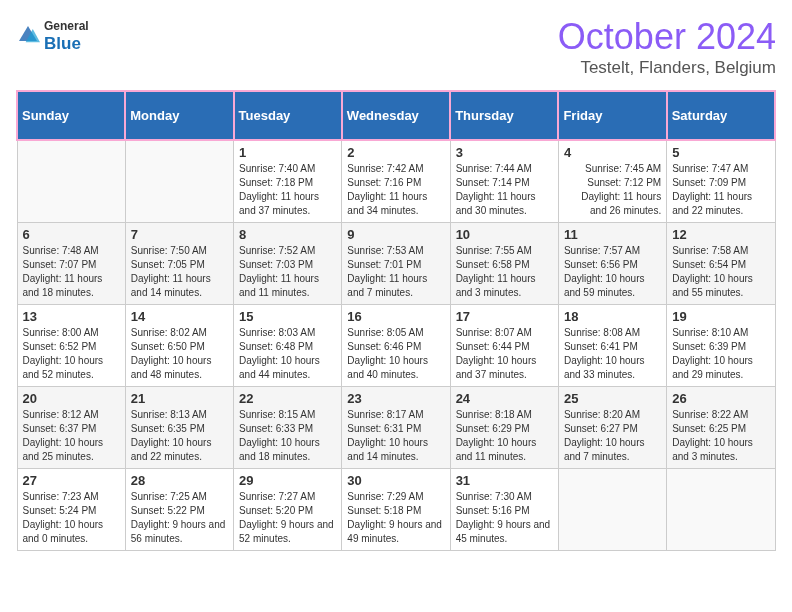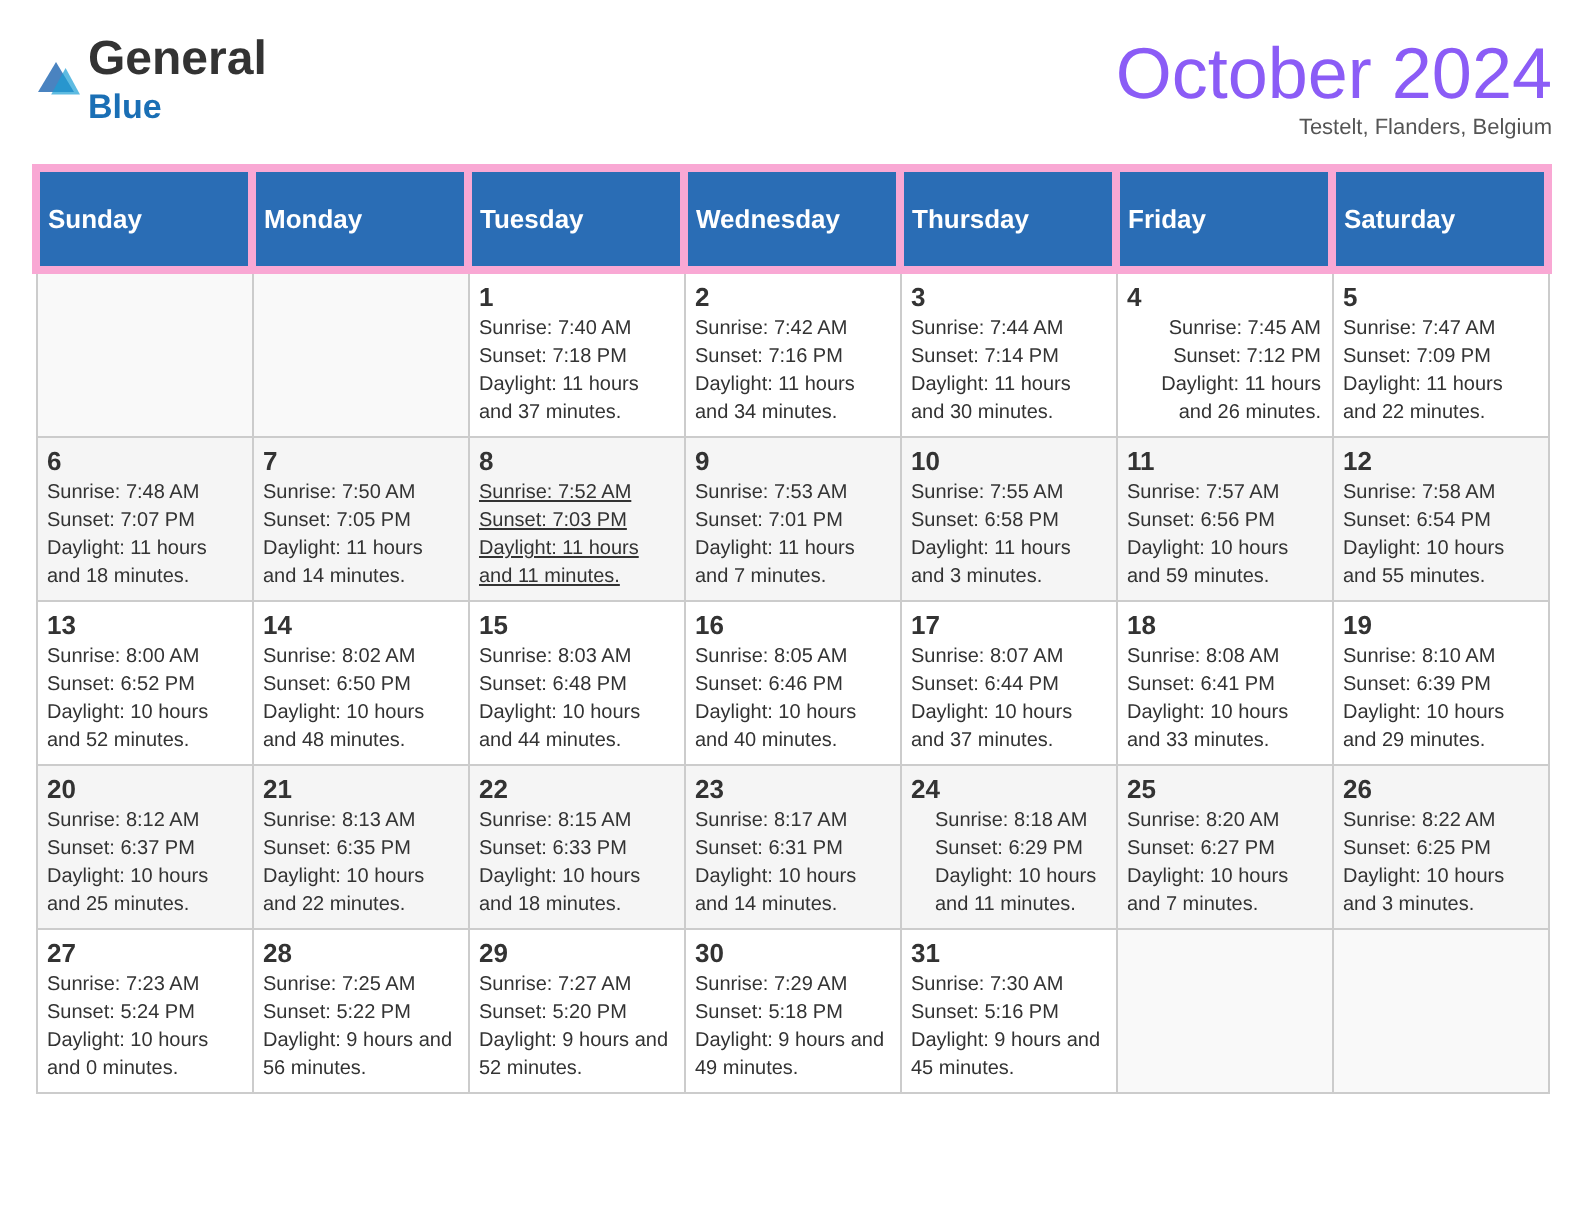--- a/index.html
+++ b/index.html
@@ -15,21 +15,21 @@
       justify-content: space-between;
       align-items: flex-start;
       margin-bottom: 12px;
     }
     .logo {
       display: flex;
       align-items: center;
       gap: 4px;
     }
     .logo-text-general {
-      font-size: 24px;
+      font-size: 12px;
       font-weight: bold;
       color: #333;
     }
     .logo-text-blue {
       font-size: 17px;
       font-weight: bold;
       color: #1a6fb5;
     }
     .logo-icon {
       width: 24px;
@@ -37,35 +37,35 @@
     }
     .title-block {
       text-align: right;
     }
     .month-title {
       font-size: 36px;
       color: #8b5cf6;
       font-weight: normal;
     }
     .subtitle {
-      font-size: 11px;
+      font-size: 17px;
       color: #555;
     }
     table {
       width: 100%;
       border-collapse: collapse;
       table-layout: fixed;
     }
     th {
       background-color: #2a6db5;
       color: #fff;
       padding: 16px 4px;
       font-size: 13px;
       text-align: left;
-      border: 4px solid #f9a8d4;
+      border: 2px solid #f9a8d4;
     }
     td {
       border: 1px solid #ccc;
       vertical-align: top;
       padding: 4px 5px;
       font-size: 11px;
       color: #333;
       height: 80px;
       background: #fff;
     }
@@ -165,21 +165,21 @@
 Daylight: 11 hours and 18 minutes.</div>
         </td>
         <td>
           <span class="day-num">7</span>
           <div class="cell-text" style="white-space: pre-line;">Sunrise: 7:50 AM
 Sunset: 7:05 PM
 Daylight: 11 hours and 14 minutes.</div>
         </td>
         <td>
           <span class="day-num">8</span>
-          <div class="cell-text" style="white-space: pre-line; text-decoration: underline;">Sunrise: 7:52 AM
+          <div class="cell-text" style="white-space: pre-line;">Sunrise: 7:52 AM
 Sunset: 7:03 PM
 Daylight: 11 hours and 11 minutes.</div>
         </td>
         <td>
           <span class="day-num">9</span>
           <div class="cell-text" style="white-space: pre-line;">Sunrise: 7:53 AM
 Sunset: 7:01 PM
 Daylight: 11 hours and 7 minutes.</div>
         </td>
         <td>
@@ -265,21 +265,21 @@
 Daylight: 10 hours and 18 minutes.</div>
         </td>
         <td>
           <span class="day-num">23</span>
           <div class="cell-text" style="white-space: pre-line;">Sunrise: 8:17 AM
 Sunset: 6:31 PM
 Daylight: 10 hours and 14 minutes.</div>
         </td>
         <td>
           <span class="day-num">24</span>
-          <div class="cell-text" style="white-space: pre-line; margin-left: 12px;">Sunrise: 8:18 AM
+          <div class="cell-text" style="white-space: pre-line;">Sunrise: 8:18 AM
 Sunset: 6:29 PM
 Daylight: 10 hours and 11 minutes.</div>
         </td>
         <td>
           <span class="day-num">25</span>
           <div class="cell-text" style="white-space: pre-line;">Sunrise: 8:20 AM
 Sunset: 6:27 PM
 Daylight: 10 hours and 7 minutes.</div>
         </td>
         <td>

